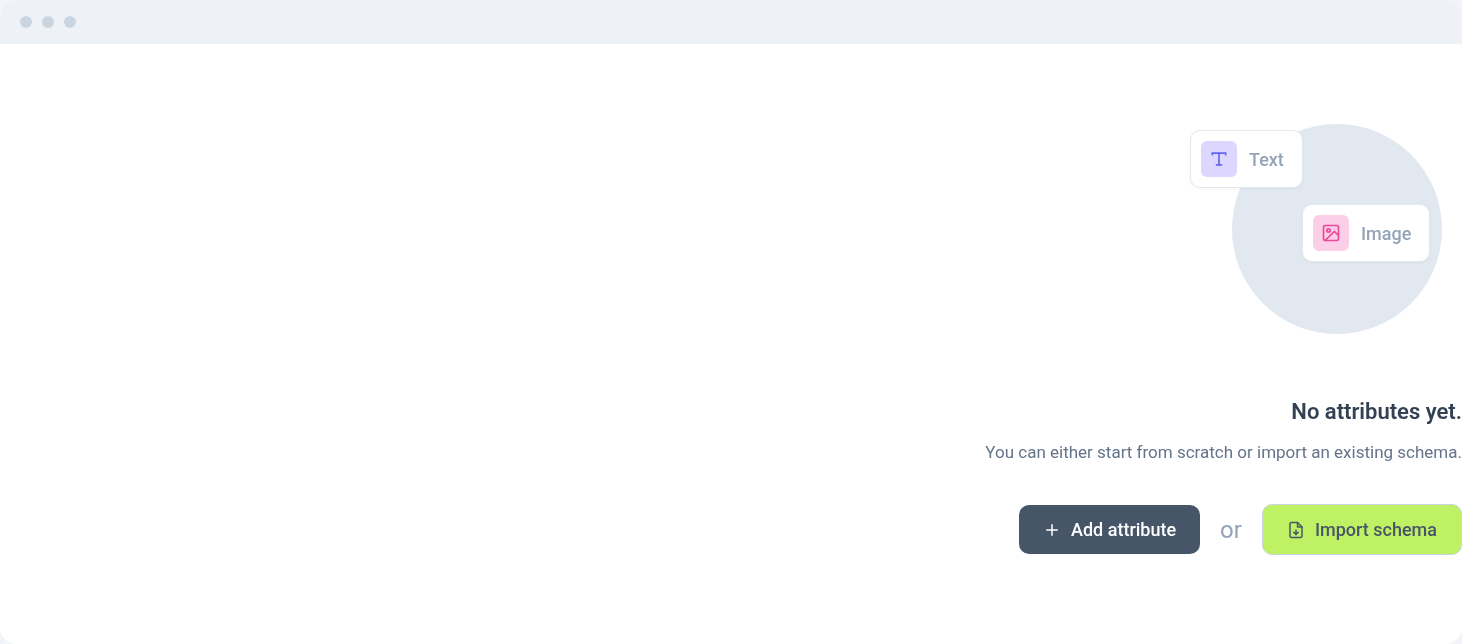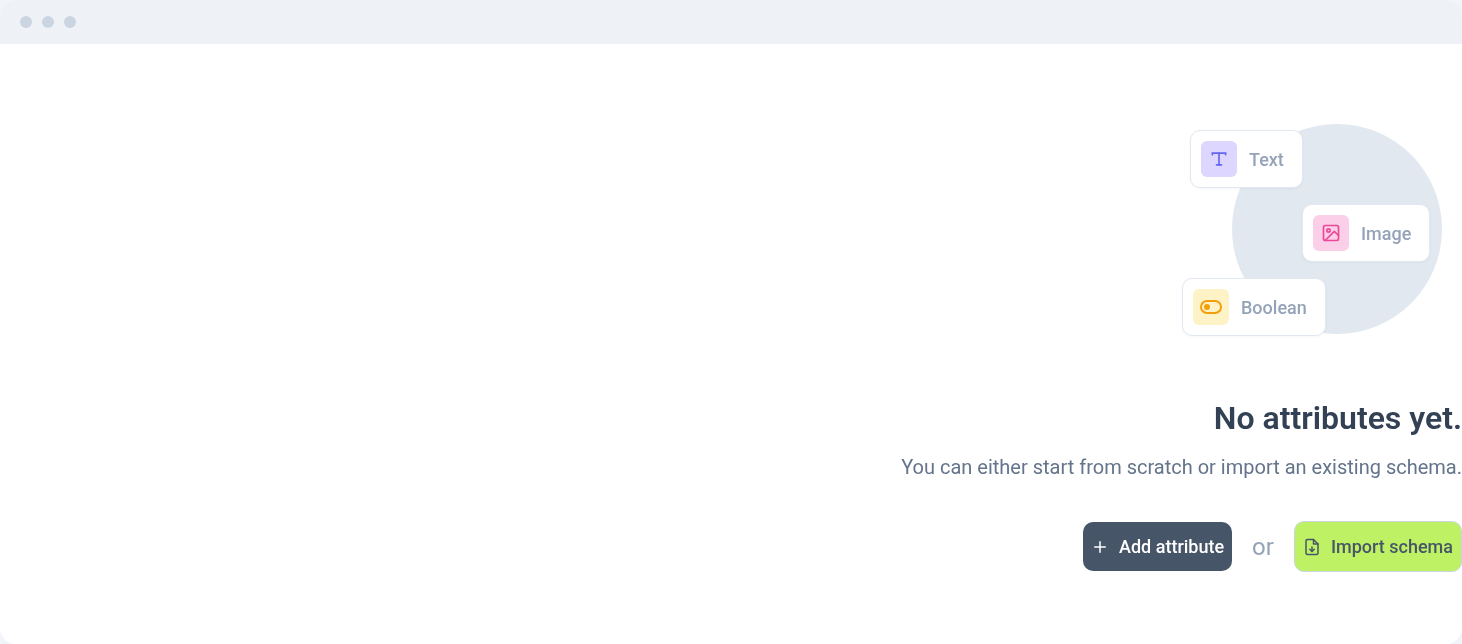--- a/index.html
+++ b/index.html
@@ -82,39 +82,39 @@
       font-weight: 500;
     }
     .chip-1 { top: 16px; left: 8px; }
     .chip-2 { top: 90px; left: 120px; }
     .chip-3 { top: 164px; left: 0px; }
     .icon-bg-purple { background: #ddd6fe; }
     .icon-bg-pink { background: #fbcfe8; }
     .icon-bg-yellow { background: #fef3c7; }
     .title {
       color: #334155;
-      font-size: 32px;
+      font-size: 22px;
       font-weight: 600;
       margin-bottom: 18px;
     }
     .subtitle {
       color: #64748b;
-      font-size: 20px;
+      font-size: 17px;
       margin-bottom: 42px;
     }
     .actions {
       display: flex;
       align-items: center;
       gap: 20px;
     }
     .btn {
       display: flex;
       align-items: center;
       gap: 10px;
-      padding: 14px 8px;
+      padding: 14px 24px;
       border-radius: 10px;
       font-size: 18px;
       font-weight: 500;
       cursor: pointer;
       border: none;
       font-family: inherit;
     }
     .btn-primary {
       background: #475569;
       color: #fff;
@@ -158,29 +158,20 @@
         <div class="chip-icon icon-bg-pink">
           <svg width="20" height="20" viewBox="0 0 24 24" fill="none" stroke="#ec4899" stroke-width="2" stroke-linecap="round" stroke-linejoin="round">
             <rect x="3" y="3" width="18" height="18" rx="2"></rect>
               <circle cx="9" cy="9" r="2"></circle>
               <path d="M21 15l-5-5L5 21"></path>
           </svg>
         </div>
         <span class="chip-text">Image</span>
       </div>
 
-      <div class="chip chip-3">
-        <div class="chip-icon icon-bg-yellow">
-          <svg width="22" height="14" viewBox="0 0 22 14" fill="none">
-            <rect x="1" y="1" width="20" height="12" rx="6" stroke="#f59e0b" stroke-width="2"></rect>
-            <circle cx="7" cy="7" r="3" fill="#f59e0b"></circle>
-          </svg>
-        </div>
-        <span class="chip-text">Boolean</span>
-      </div>
     </div>
 
     <h2 class="title">No attributes yet.</h2>
     <p class="subtitle">You can either start from scratch or import an existing schema.</p>
 
     <div class="actions">
       <button class="btn btn-primary">
         <svg width="18" height="18" viewBox="0 0 24 24" fill="none" stroke="#fff" stroke-width="2" stroke-linecap="round">
           <path d="M12 5v14M5 12h14"></path>
         </svg>

